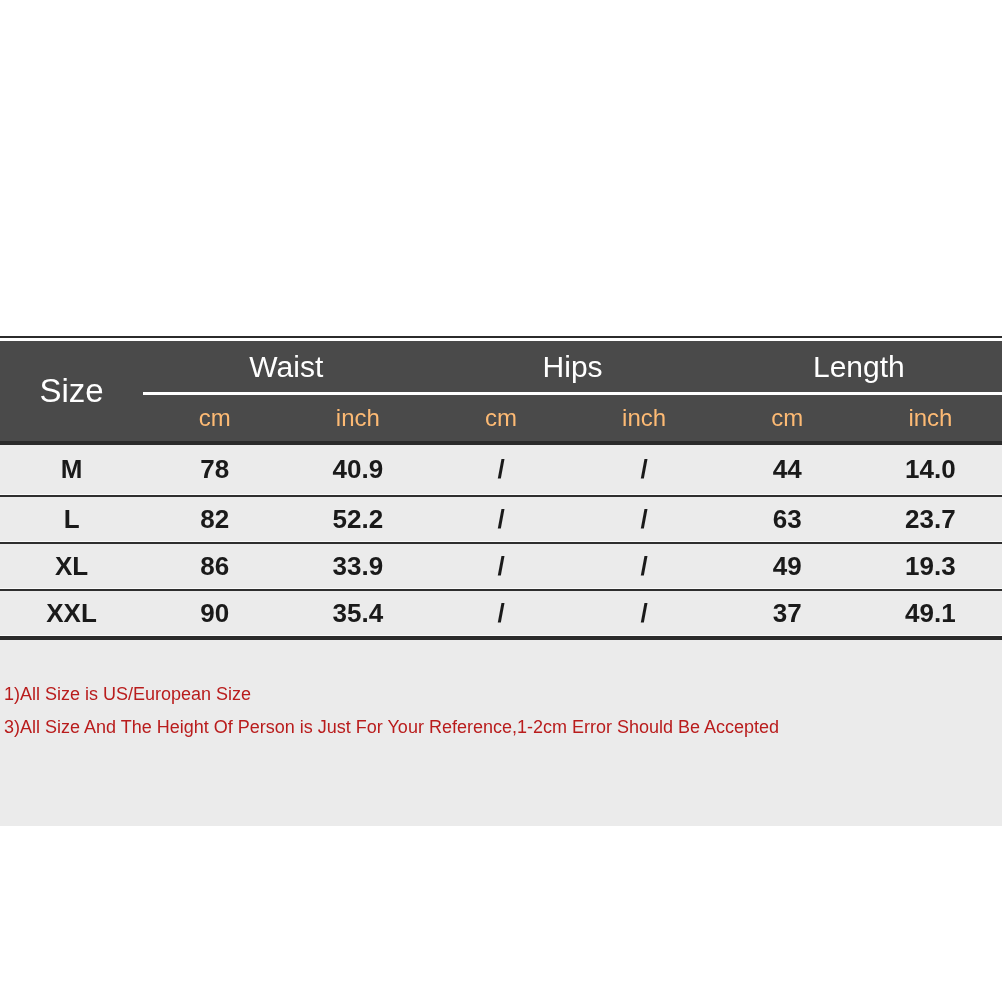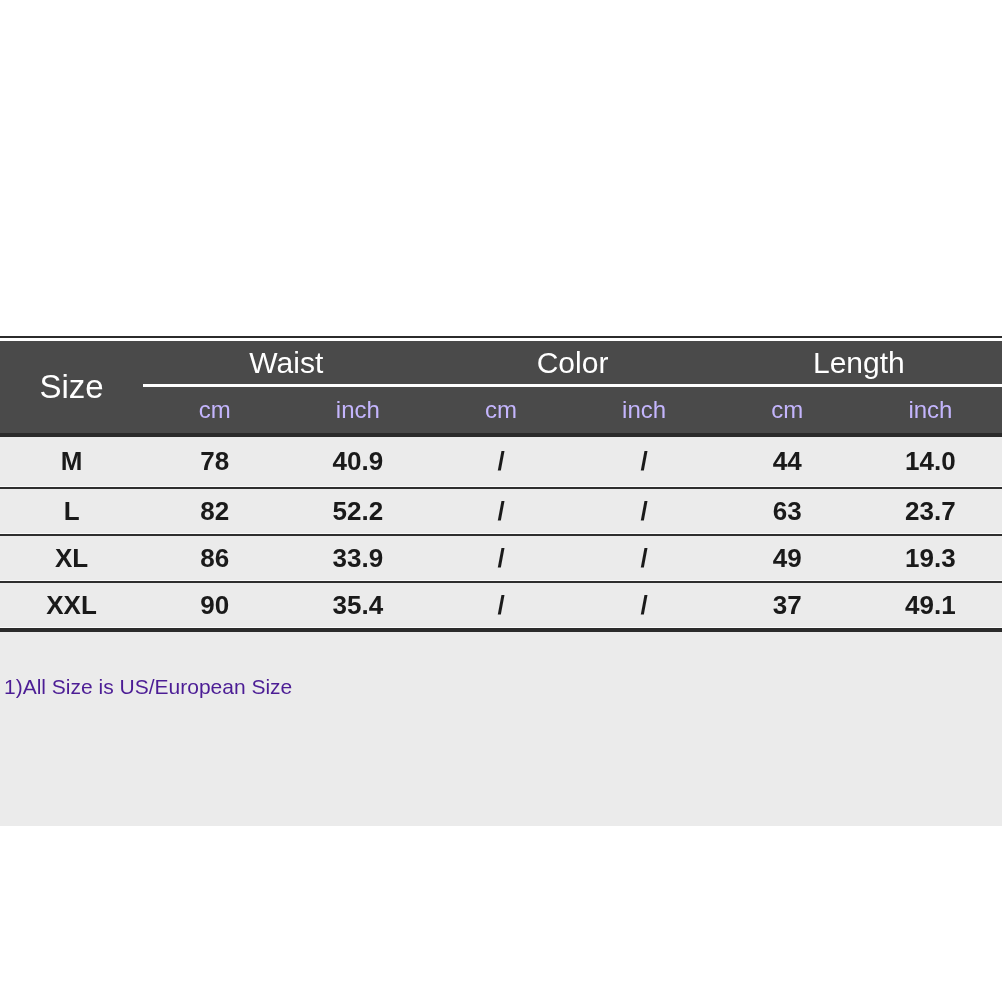--- a/index.html
+++ b/index.html
@@ -53,47 +53,47 @@
     font-weight:400;
     text-align:center;
     vertical-align:middle;
   }
   .size-th{
     font-size:33px;
     border-bottom:4px solid var(--border-dark);
   }
   .group-th{
     font-size:30px;
-    height:46px;
+    height:54px;
     border-bottom:3px solid #ffffff;
   }
   .unit-th{
     font-size:24px;
     height:50px;
-    color:#c4b5fd;
+    color:#fdba74;
     border-bottom:4px solid var(--border-dark);
   }
   tbody td{
     text-align:center;
     vertical-align:middle;
     font-size:26px;
     font-weight:600;
     color:var(--text-dark);
     height:47px;
     border-bottom:1px solid #fafafa;
     background:var(--band-bg);
   }
   tbody tr:first-child td{height:50px;}
   tbody tr + tr td{border-top:2px solid var(--row-sep);}
   
   .notes{
     margin:38px 0 0 4px;
-    font-size:21px;
+    font-size:18px;
     line-height:33px;
-    color:#4c1d95;
+    color:#b91c1c;
     font-weight:400;
   }
 </style>
 </head>
 <body>
 
 <div class="title-block">
   <div>PRODUCT   PARAMETERS</div>
   <div>[SIZE  INFO]</div>
 </div>
@@ -108,21 +108,21 @@
         <col>
         <col>
         <col>
         <col>
         <col>
     </colgroup>
     <thead>
       <tr>
         <th rowspan="2" class="size-th">Size</th>
         <th colspan="2" class="group-th">Waist</th>
-        <th colspan="2" class="group-th">Color</th>
+        <th colspan="2" class="group-th">Hips</th>
         <th colspan="2" class="group-th">Length</th>
       </tr>
       <tr>
         <th class="unit-th">cm</th>
         <th class="unit-th">inch</th>
         <th class="unit-th">cm</th>
         <th class="unit-th">inch</th>
         <th class="unit-th">cm</th>
         <th class="unit-th">inch</th>
       </tr>
@@ -162,14 +162,15 @@
           <td>/</td>
           <td>/</td>
           <td>37</td>
           <td>49.1</td>
         </tr>
       </tbody>
   </table>
 
   <div class="notes">
     <div>1)All Size is US/European Size</div>
+    <div>3)All Size And The Height Of Person is Just For Your Reference,1-2cm Error Should Be Accepted</div>
   </div>
 </div>
 
 </body></html>

